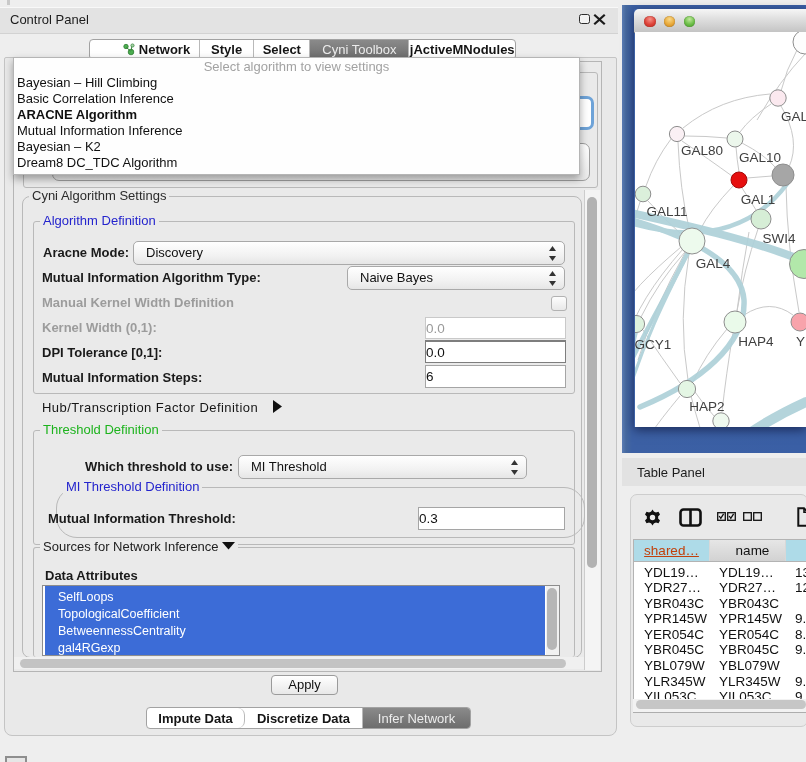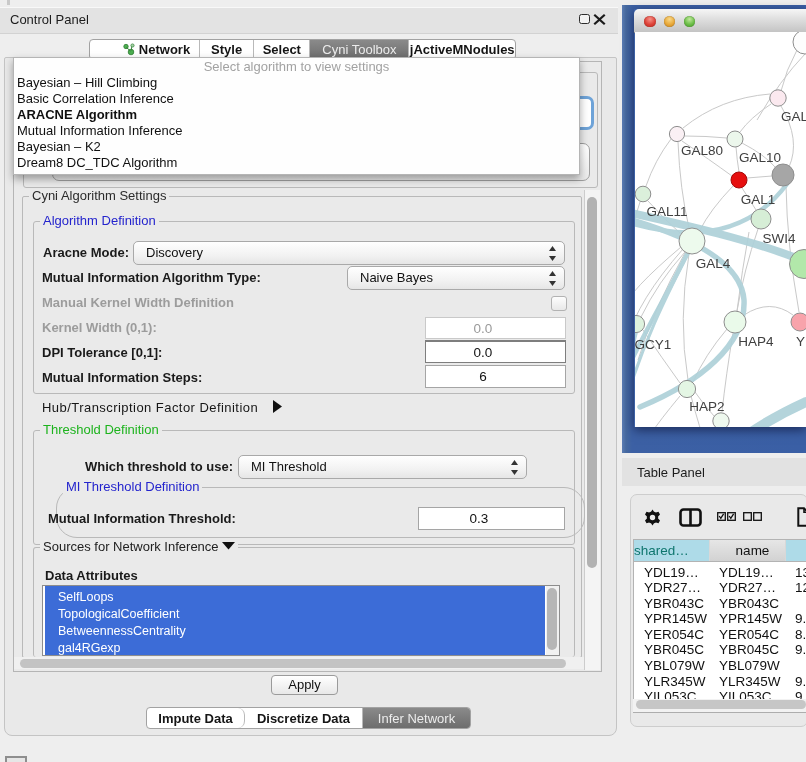--- a/index.html
+++ b/index.html
@@ -9,21 +9,21 @@
 .grp{position:absolute;border:1px solid #b9b9b9;border-radius:3px;}
 .gtitle{position:absolute;top:-8px;left:6px;background:#eaeaea;padding:0 3px;
  font-size:13px;line-height:14px;white-space:nowrap;}
 .lbl{position:absolute;font-size:13px;font-weight:bold;color:#1a1a1a;white-space:nowrap;}
 .combo{position:absolute;background:linear-gradient(#ffffff,#f2f2f2 60%,#e6e6e6);
  border:1px solid #a9a9a9;border-radius:5px;font-size:13px;color:#111;
  box-sizing:border-box;}
 .combo .ct{position:absolute;left:12px;top:3px;}
 .carr{position:absolute;right:7px;top:4px;width:9px;}
 .tfield{position:absolute;background:#fff;border:1px solid #b5b5b5;box-sizing:border-box;
- font-size:13.5px;color:#111;text-align:center;padding:3px 25px 0 0;}
+ font-size:13.5px;color:#111;text-align:left;padding:3px 25px 0 0;}
 .seg{position:absolute;display:flex;background:#fff;border:1px solid #a2a2a2;
  border-radius:4px;overflow:hidden;font-size:13px;font-weight:bold;color:#151515;}
 .seg div{display:flex;align-items:center;justify-content:center;border-right:1px solid #b9b9b9;}
 .seg div:last-child{border-right:none;}
 .seg .sel{background:linear-gradient(#8a8a8a,#6d6d6d);color:#ececec;}
 </style>
 </head>
 <body>
 
 <div class="abs" style="left:0;top:0;width:806px;height:762px;background:#eeeeee;"></div>
@@ -65,21 +65,21 @@
 Basic Correlation Inference<br>
 <b>ARACNE Algorithm</b><br>
 Mutual Information Inference<br>
 Bayesian – K2<br>
 Dream8 DC_TDC Algorithm
 </div>
 
 <div class="abs" style="left:584px;top:190px;width:15px;height:480px;background:#f4f4f4;border-left:1px solid #cccccc;"></div>
 <div class="abs" style="left:587px;top:197px;width:10px;height:371px;background:#b2b2b2;border-radius:5px;"></div>
 
-<div class="grp" style="left:22px;top:196px;width:558px;height:460px;border-radius:2px;">
+<div class="grp" style="left:22px;top:196px;width:558px;height:460px;border-radius:8px;">
  <span class="gtitle" style="color:#2b2b2b;">Cyni Algorithm Settings</span>
 </div>
 
 <div class="grp" style="left:33px;top:221px;width:540px;height:171px;">
  <span class="gtitle" style="color:#2424cd;">Algorithm Definition</span>
 </div>
 
 <div class="lbl" style="left:43px;top:245px;">Aracne Mode:</div>
 <div class="combo" style="left:133px;top:241px;width:432px;height:24px;">
     <span class="ct">Discovery</span>
@@ -269,21 +269,21 @@
 </svg>
 <svg class="abs" style="left:797px;top:507px;" width="12" height="20" viewBox="0 0 12 20">
  <path d="M1.3 1.3 L7 1.3 L11 5.3 L11 18.7 L1.3 18.7 Z" fill="none" stroke="#111" stroke-width="2"></path>
  <path d="M7 1.3 L7 5.3 L11 5.3" fill="none" stroke="#111" stroke-width="1.6"></path>
 </svg>
 
 <div class="abs" style="left:633px;top:539px;width:173px;height:23px;background:#d8d8d8;border:1px solid #b3b3b3;box-sizing:border-box;"></div>
 <div class="abs" style="left:634px;top:540px;width:75px;height:21px;background:#aedbe8;"></div>
 <div class="abs" style="left:710px;top:540px;width:75px;height:21px;background:linear-gradient(#e6e6e6,#d2d2d2);"></div>
 <div class="abs" style="left:786px;top:540px;width:20px;height:21px;background:#aedbe8;"></div>
-<div class="abs" style="left:634px;top:543px;width:75px;font-size:13.5px;color:#0f766e;">shared…</div>
+<div class="abs" style="left:634px;top:543px;width:75px;text-align:center;font-size:13.5px;color:#c2410c;text-decoration:underline;">shared…</div>
 <div class="abs" style="left:710px;top:543px;width:85px;text-align:center;font-size:13.5px;color:#111;">name</div>
 
 <div class="abs" style="left:633px;top:562px;width:173px;height:150px;background:#ffffff;border-left:1px solid #b3b3b3;box-sizing:border-box;"></div>
 <div class="abs" style="left:644px;top:564.5px;font-size:13.5px;color:#111;line-height:15.6px;">YDL19…<br>YDR27…<br>YBR043C<br>YPR145W<br>YER054C<br>YBR045C<br>YBL079W<br>YLR345W<br>YIL053C</div>
 <div class="abs" style="left:719px;top:564.5px;font-size:13.5px;color:#111;line-height:15.6px;">YDL19…<br>YDR27…<br>YBR043C<br>YPR145W<br>YER054C<br>YBR045C<br>YBL079W<br>YLR345W<br>YIL053C</div>
 <div class="abs" style="left:795px;top:564.5px;font-size:13.5px;color:#111;line-height:15.6px;">13<br>12<br><br>9.<br>8.<br>9.<br><br>9.<br>9.</div>
 
 <div class="abs" style="left:633px;top:699px;width:173px;height:13px;background:#f2f2f2;"></div>
 <div class="abs" style="left:636px;top:700px;width:170px;height:9px;background:#c6c6c6;border-radius:4.5px;"></div>
 <div class="abs" style="left:633px;top:712px;width:173px;height:1px;background:#adadad;"></div>

